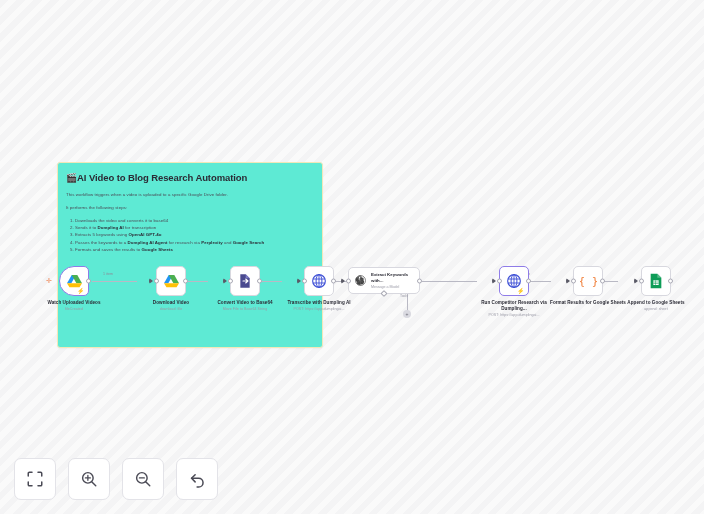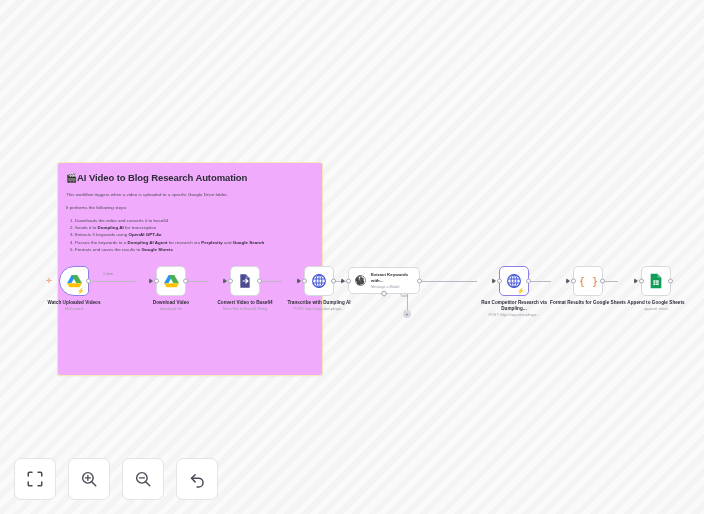--- a/index.html
+++ b/index.html
@@ -15,22 +15,22 @@
       135deg,
       #f4f4f5 0px, #f4f4f5 6px,
       #fafafa 6px, #fafafa 12px
     );
   }
 
   
   #sticky-note {
     position: absolute;
     left: 57px; top: 162px;
-    width: 266px; height: 214px;
-    background: #f0abfc;
+    width: 266px; height: 186px;
+    background: #5eead4;
     border: 1px solid #f2e8b8;
     border-radius: 3px;
     padding: 9px 8px 8px 8px;
     box-shadow: 0 1px 2px rgba(0,0,0,.04);
     overflow: hidden;
   }
   #sticky-note .note-title {
     font-size: 9.5px;
     font-weight: bold;
     color: #2b2b35;

